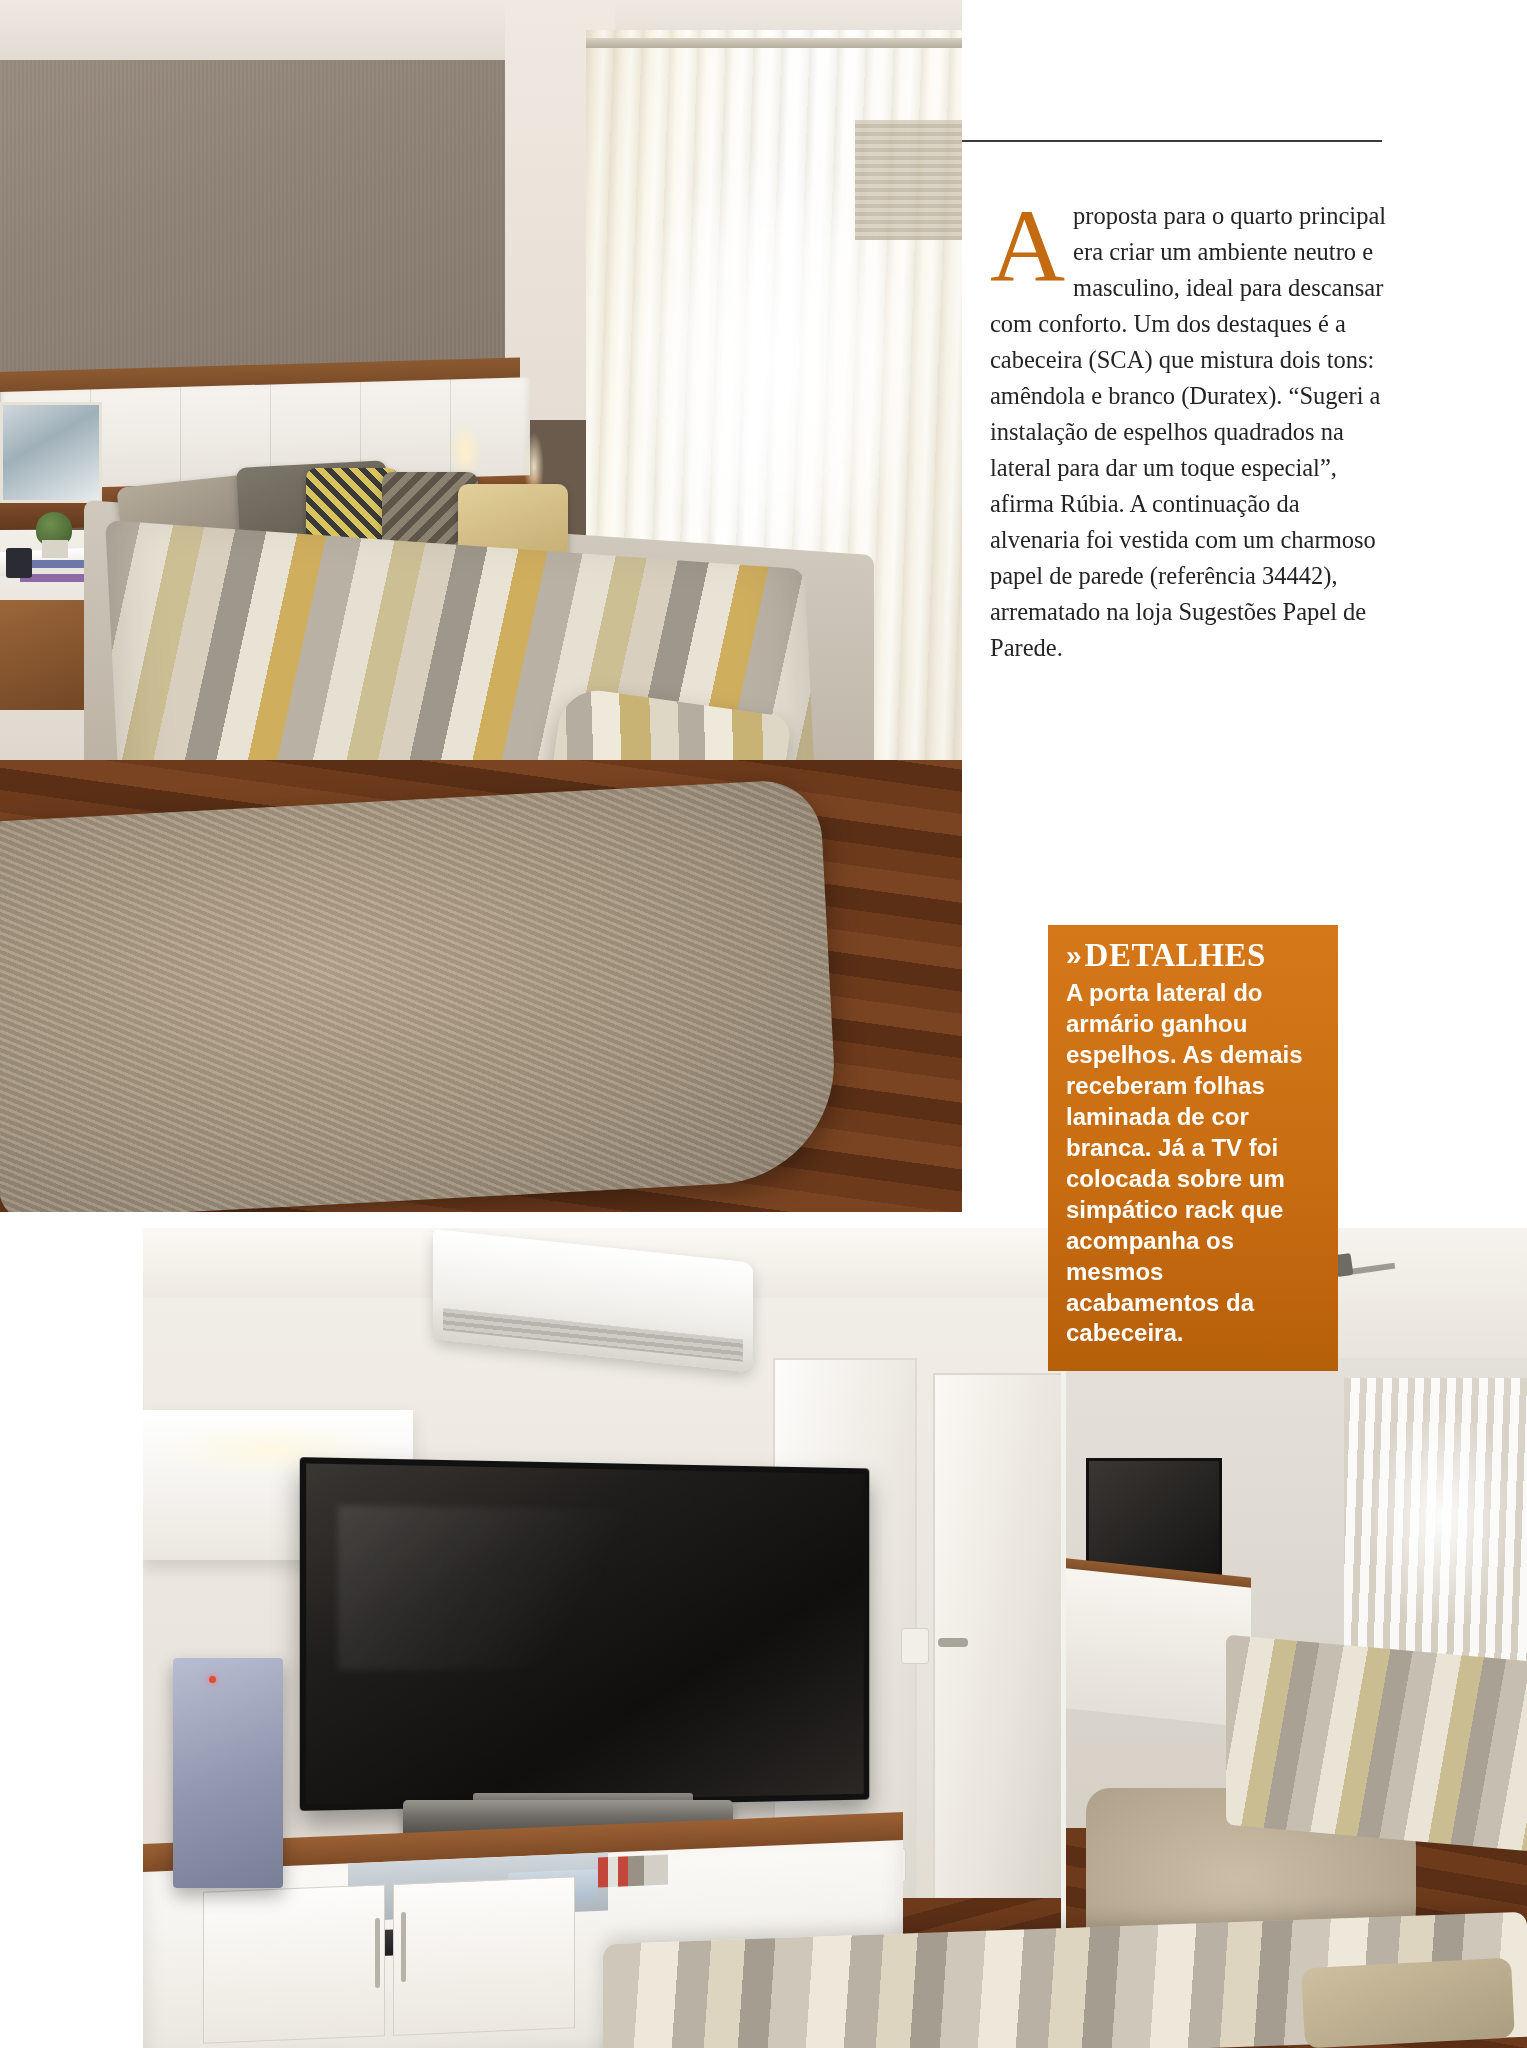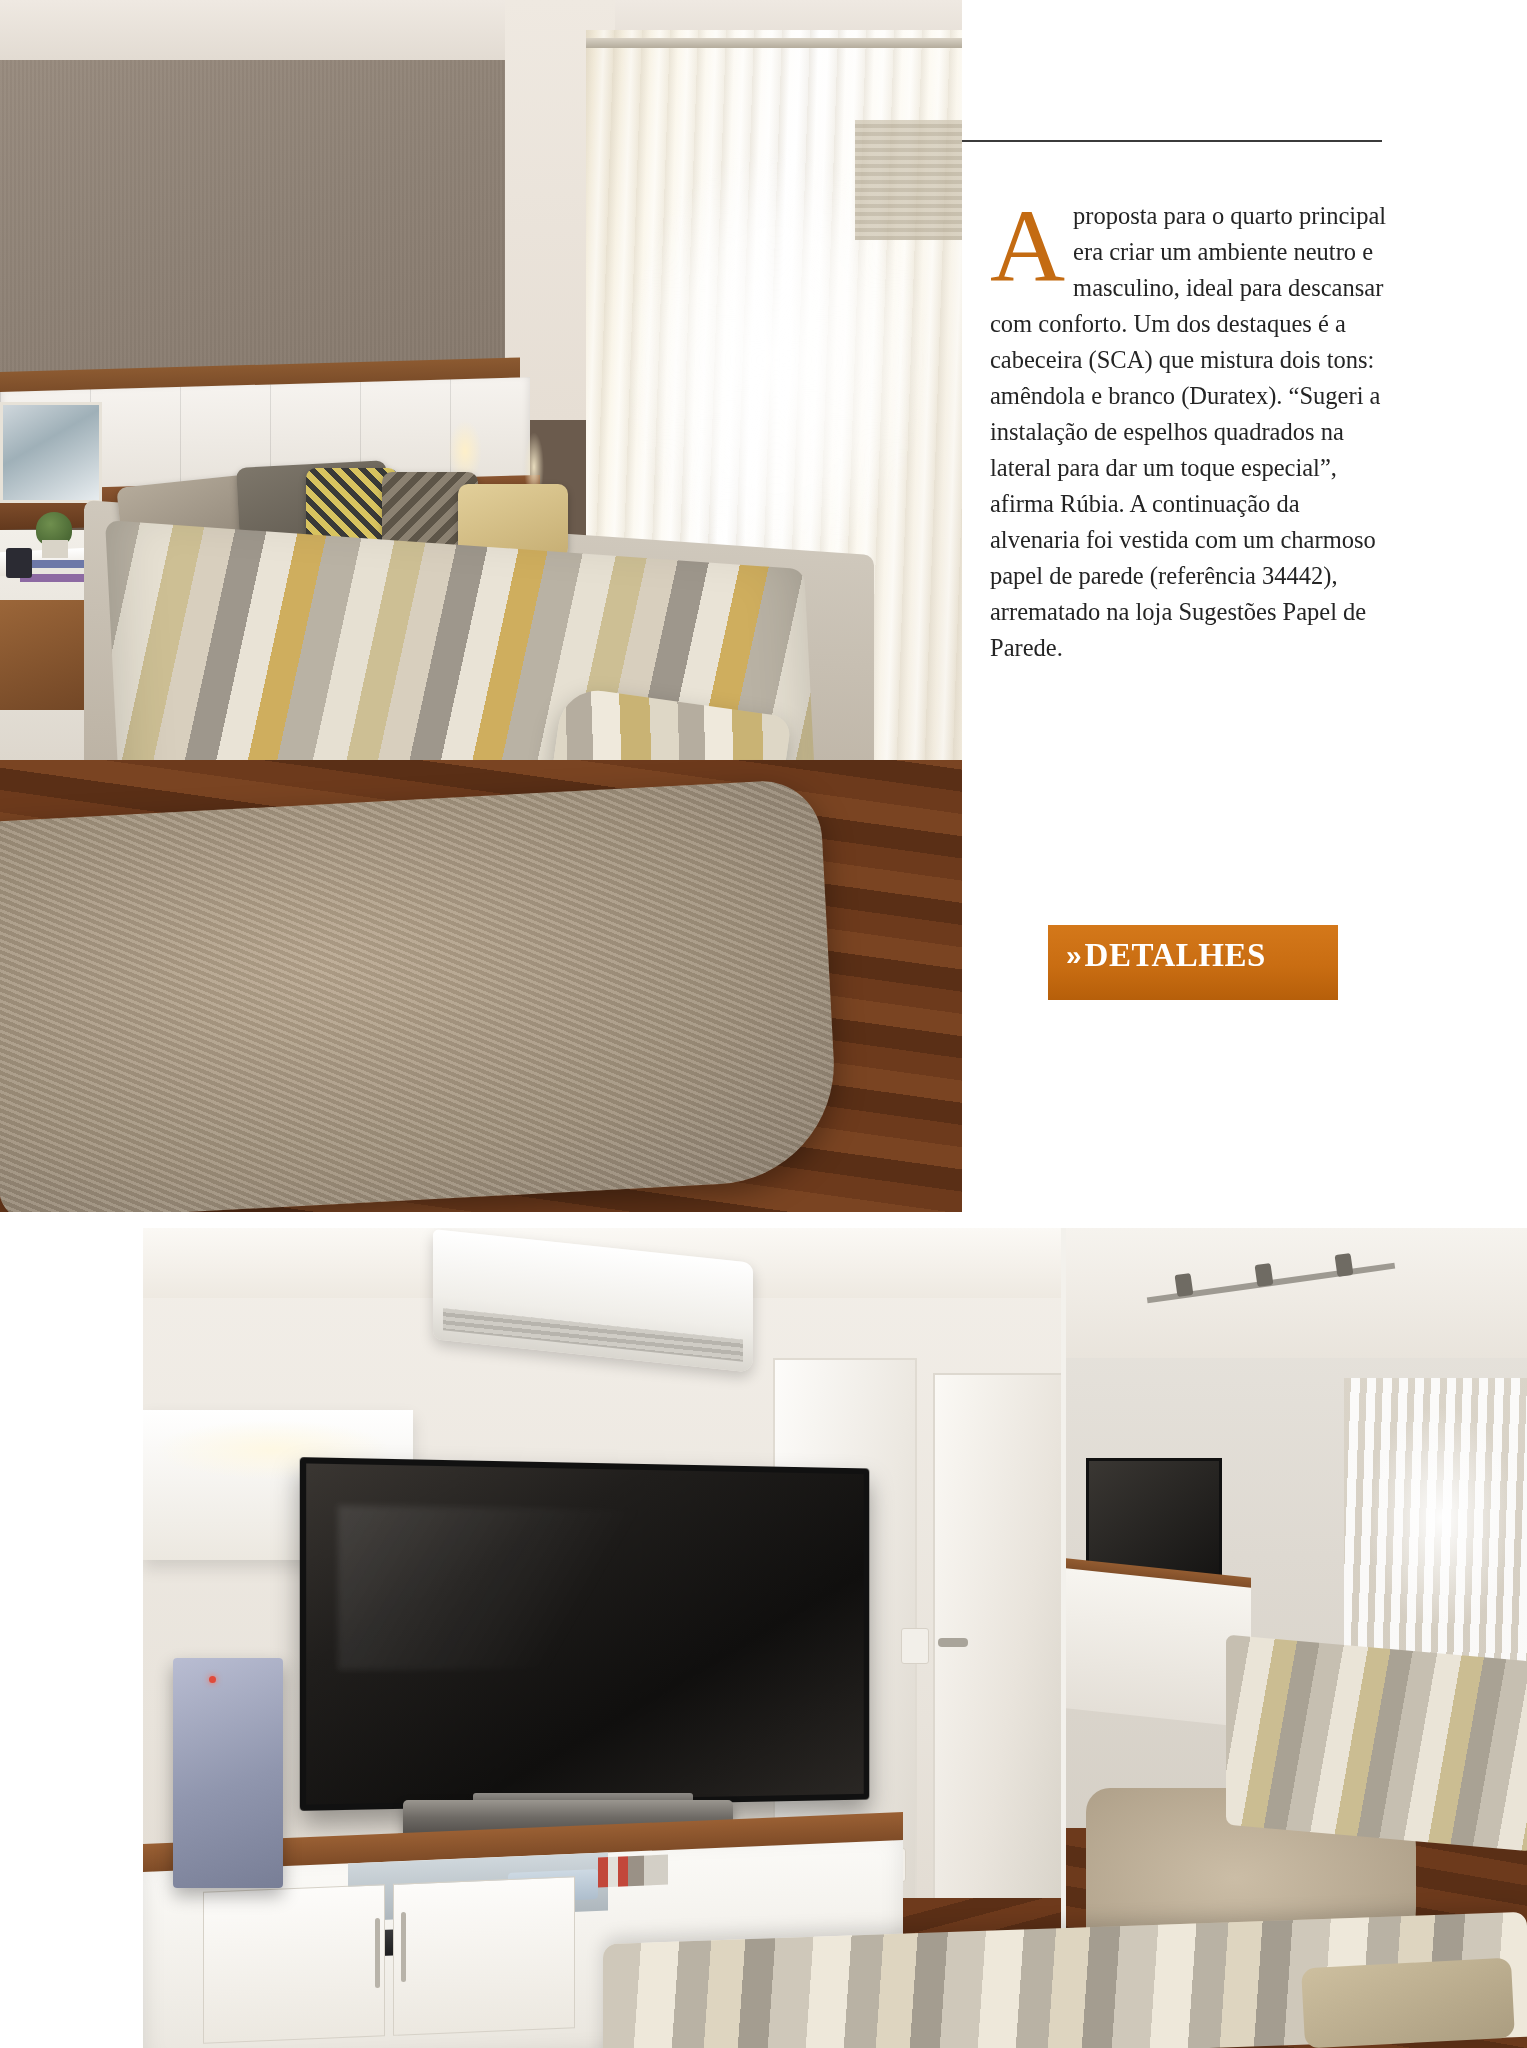--- a/index.html
+++ b/index.html
@@ -689,15 +689,16 @@
   <div class="rule-top"></div>
   <div class="text-col">
     <p class="body-copy"><span class="dropcap">A</span><span>proposta para o quarto principal era criar um ambiente neutro e masculino, ideal para descansar com conforto. Um dos destaques é a cabeceira (SCA) que mistura dois tons: amêndola e branco (Duratex). “Sugeri a instalação de espelhos quadrados na lateral para dar um toque especial”, afirma Rúbia. A continuação da alvenaria foi vestida com um charmoso papel de parede (referência 34442), arrematado na loja Sugestões Papel de Parede.</span></p>
   </div>
 
   <div class="detail-box">
     <div class="detail-title">
       <span class="chev">»</span>
       <span>DETALHES</span>
     </div>
+    <p class="detail-text">A porta lateral do armário ganhou espelhos. As demais receberam folhas laminada de cor branca. Já a TV foi colocada sobre um simpático rack que acompanha os mesmos acabamentos da cabeceira.</p>
   </div>
 
 </div>
 
 </body></html>

